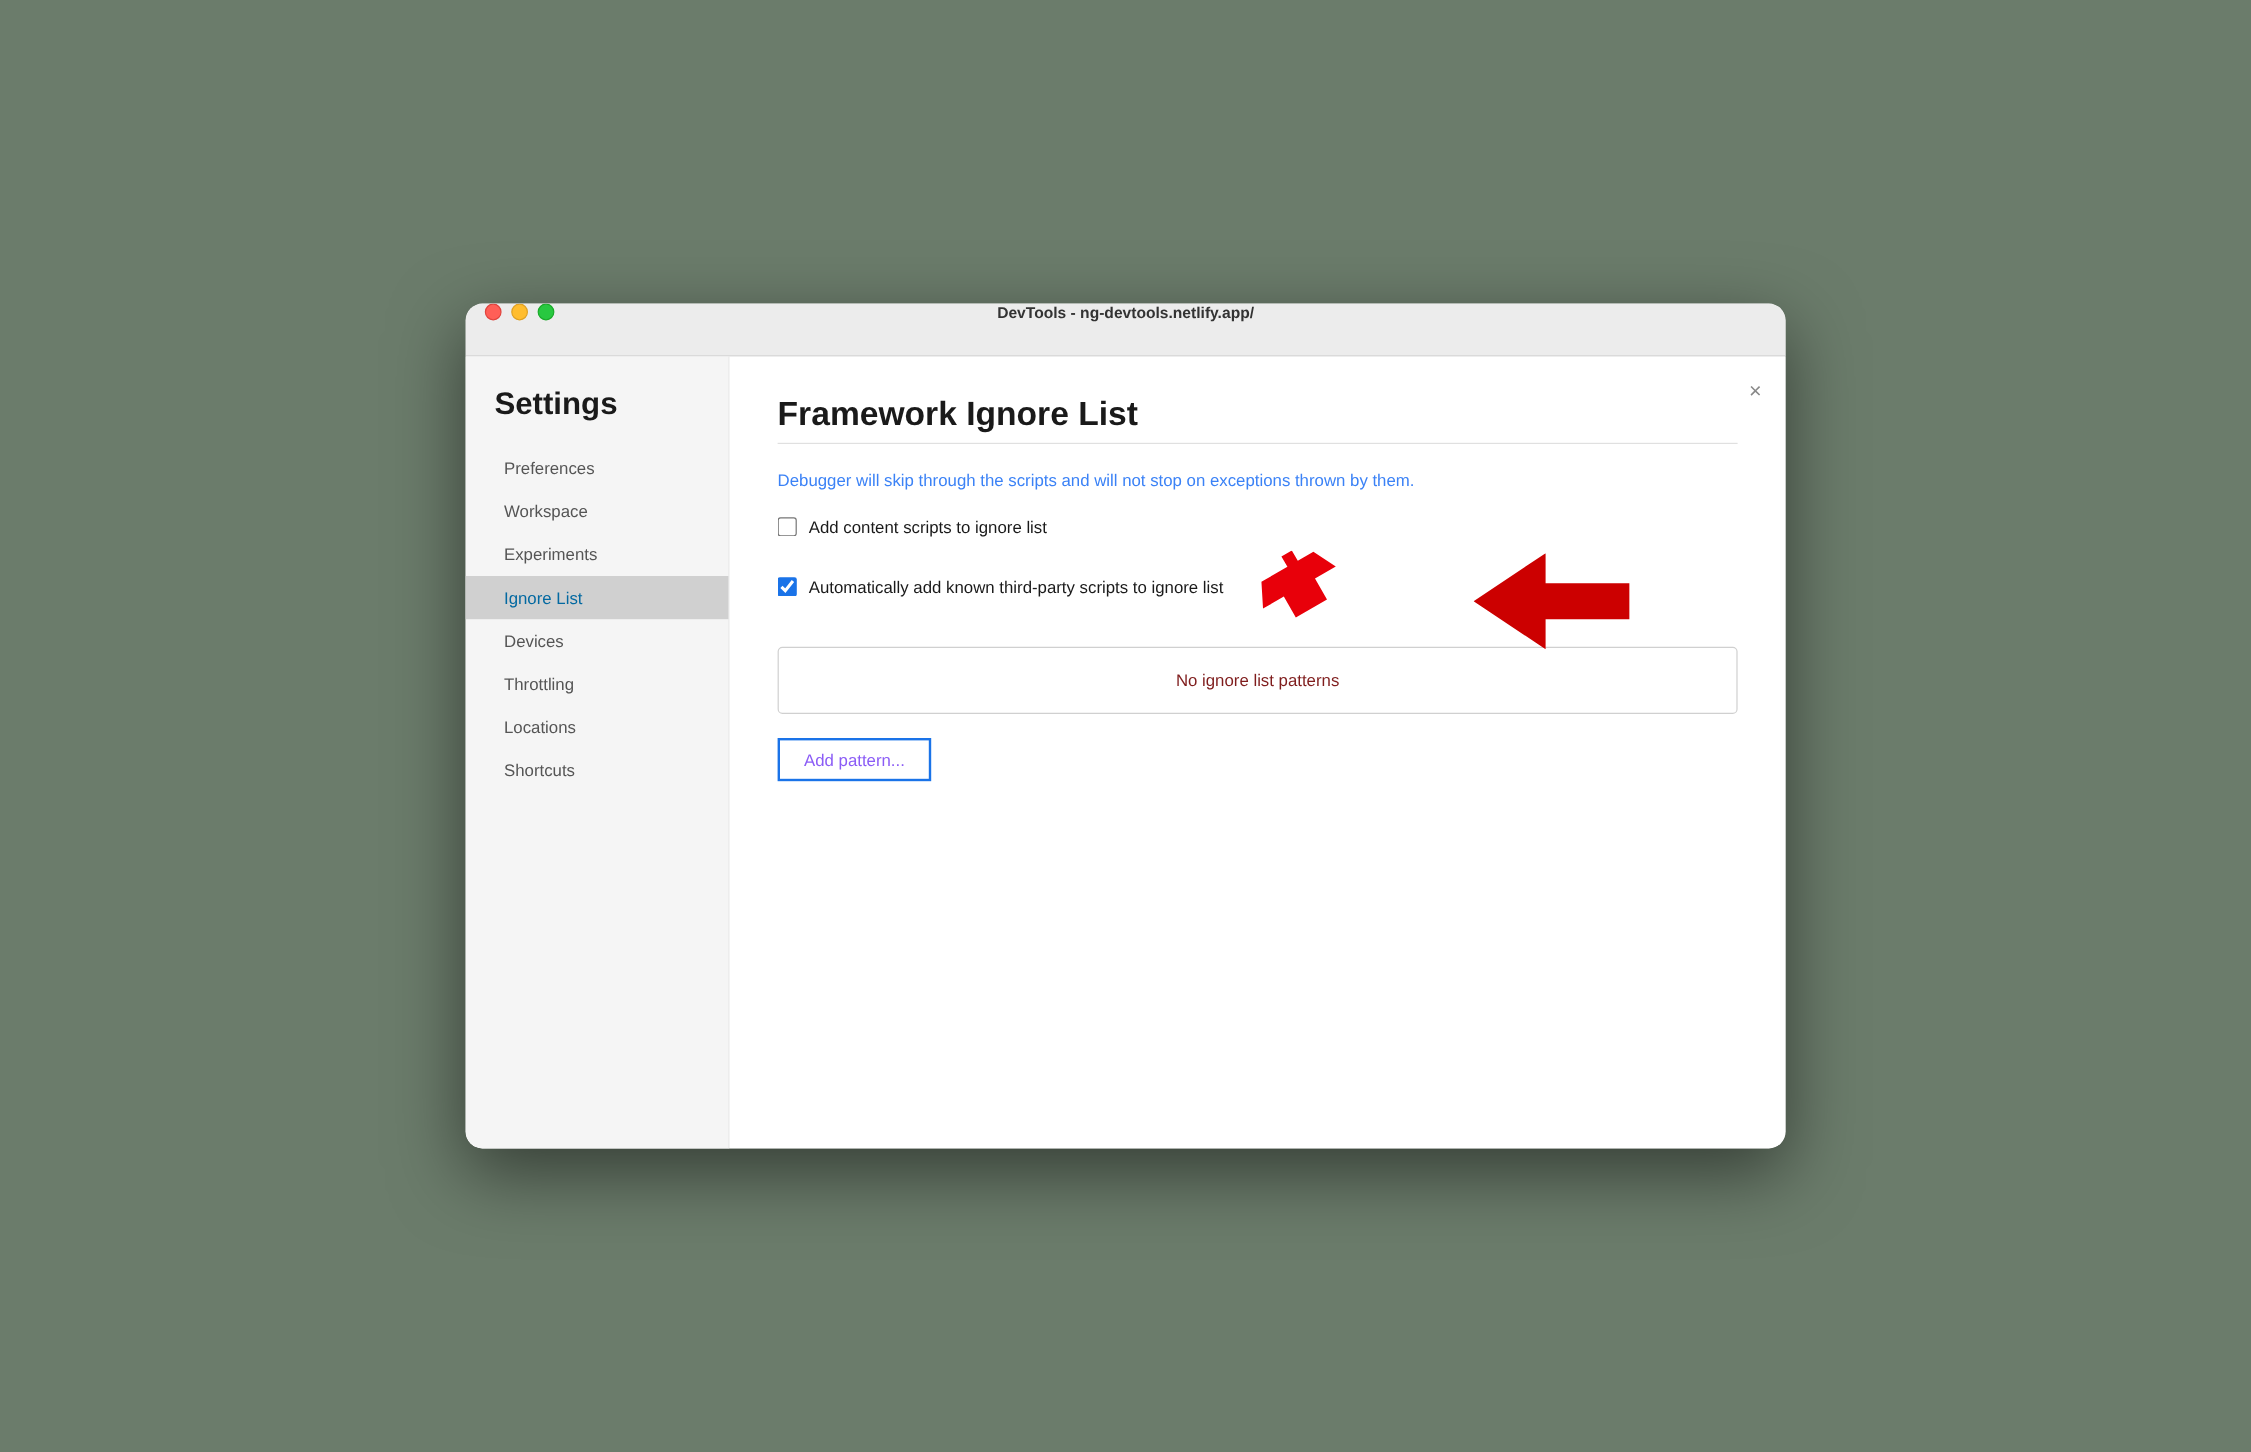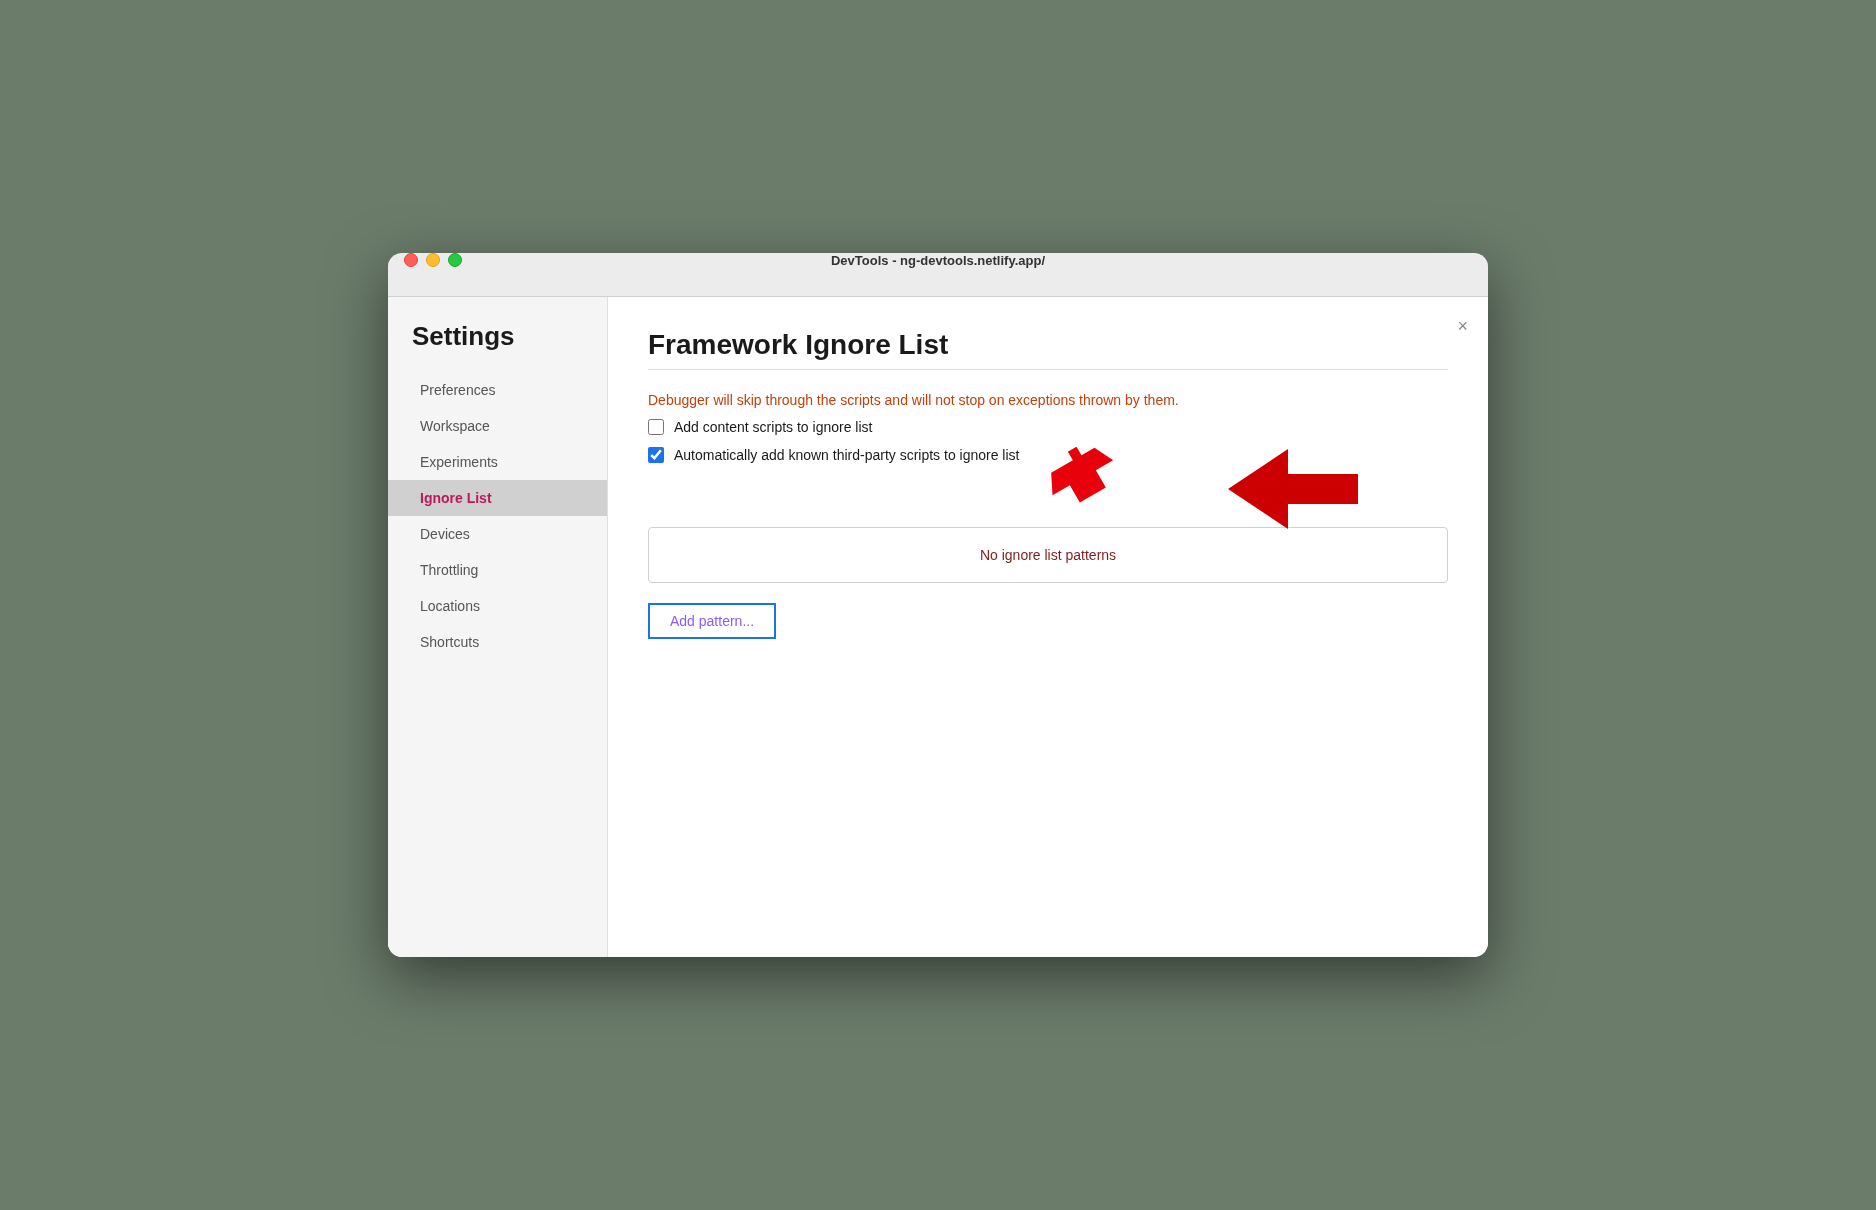--- a/index.html
+++ b/index.html
@@ -95,22 +95,22 @@
     .sidebar-item {
       padding: 10px 32px;
       font-size: 14px;
       color: #555;
       cursor: pointer;
       border-radius: 0;
     }
 
     .sidebar-item.active {
       background: #d0d0d0;
-      color: #be185d;
-      font-weight: 700;
+      color: #0369a1;
+      font-weight: 400;
     }
 
     .main-content {
       flex: 1;
       padding: 32px 40px;
       position: relative;
     }
 
     .close-button {
       position: absolute;
@@ -132,27 +132,28 @@
     }
 
     .divider {
       height: 1px;
       background: #e0e0e0;
       margin-bottom: 20px;
     }
 
     .description {
       font-size: 14px;
-      color: #c2410c;
-      margin-bottom: 8px;
+      color: #3b82f6;
+      margin-bottom: 20px;
       line-height: 1.5;
     }
 
     .checkbox-row {
       display: flex;
+      align-items: center;
       gap: 10px;
       margin-bottom: 12px;
     }
 
     .checkbox-row input[type="checkbox"] {
       width: 16px;
       height: 16px;
       accent-color: #1a73e8;
       cursor: pointer;
     }

